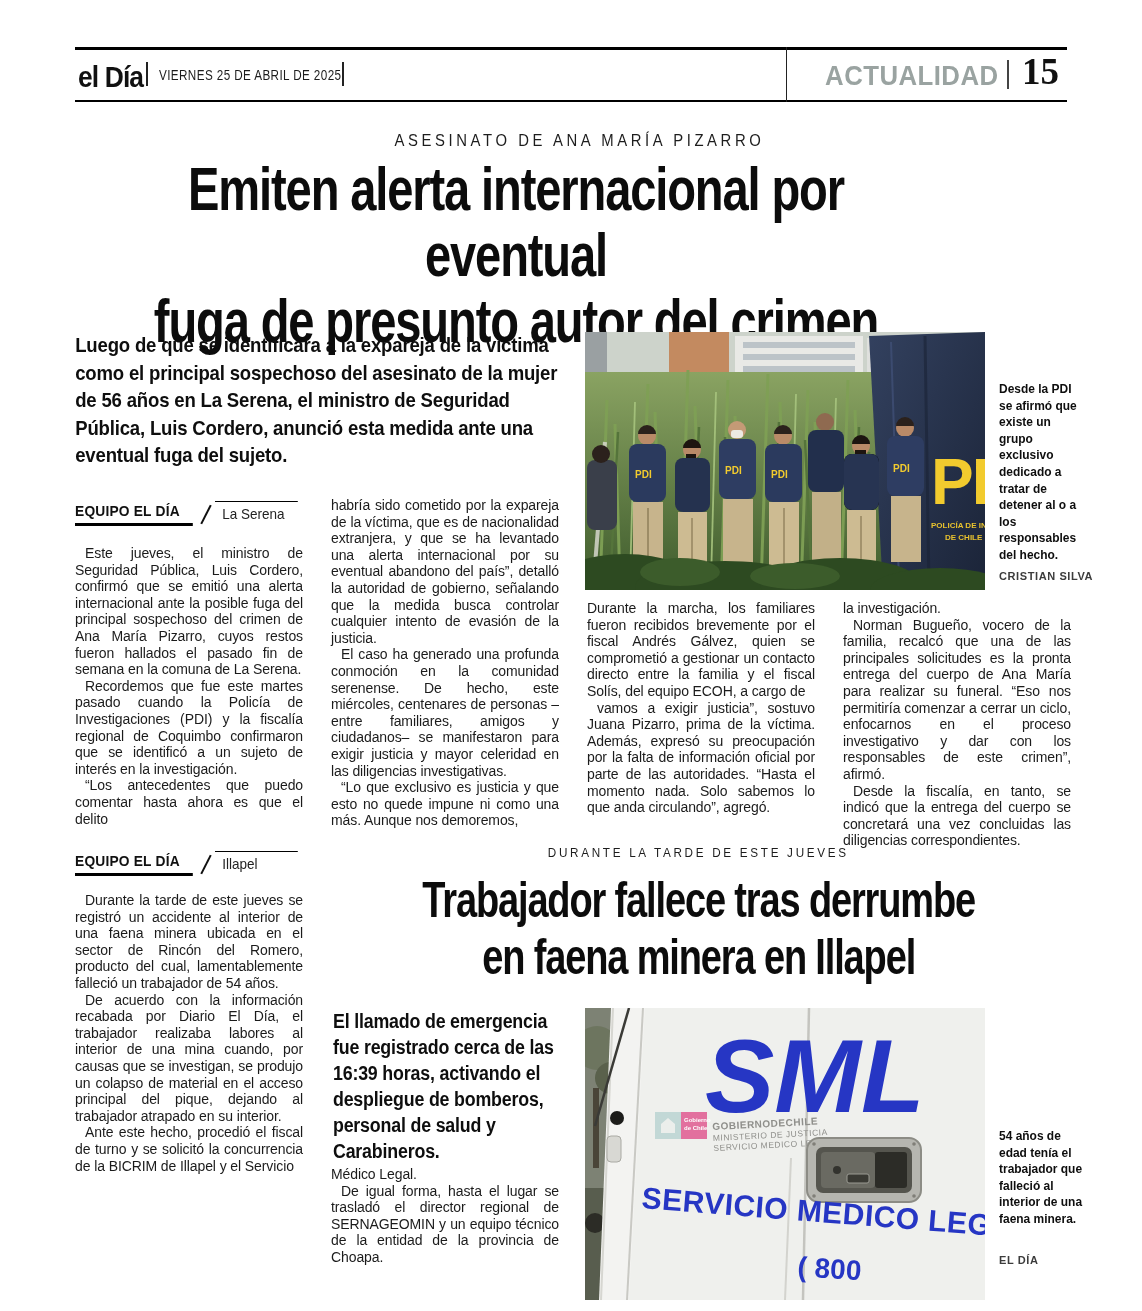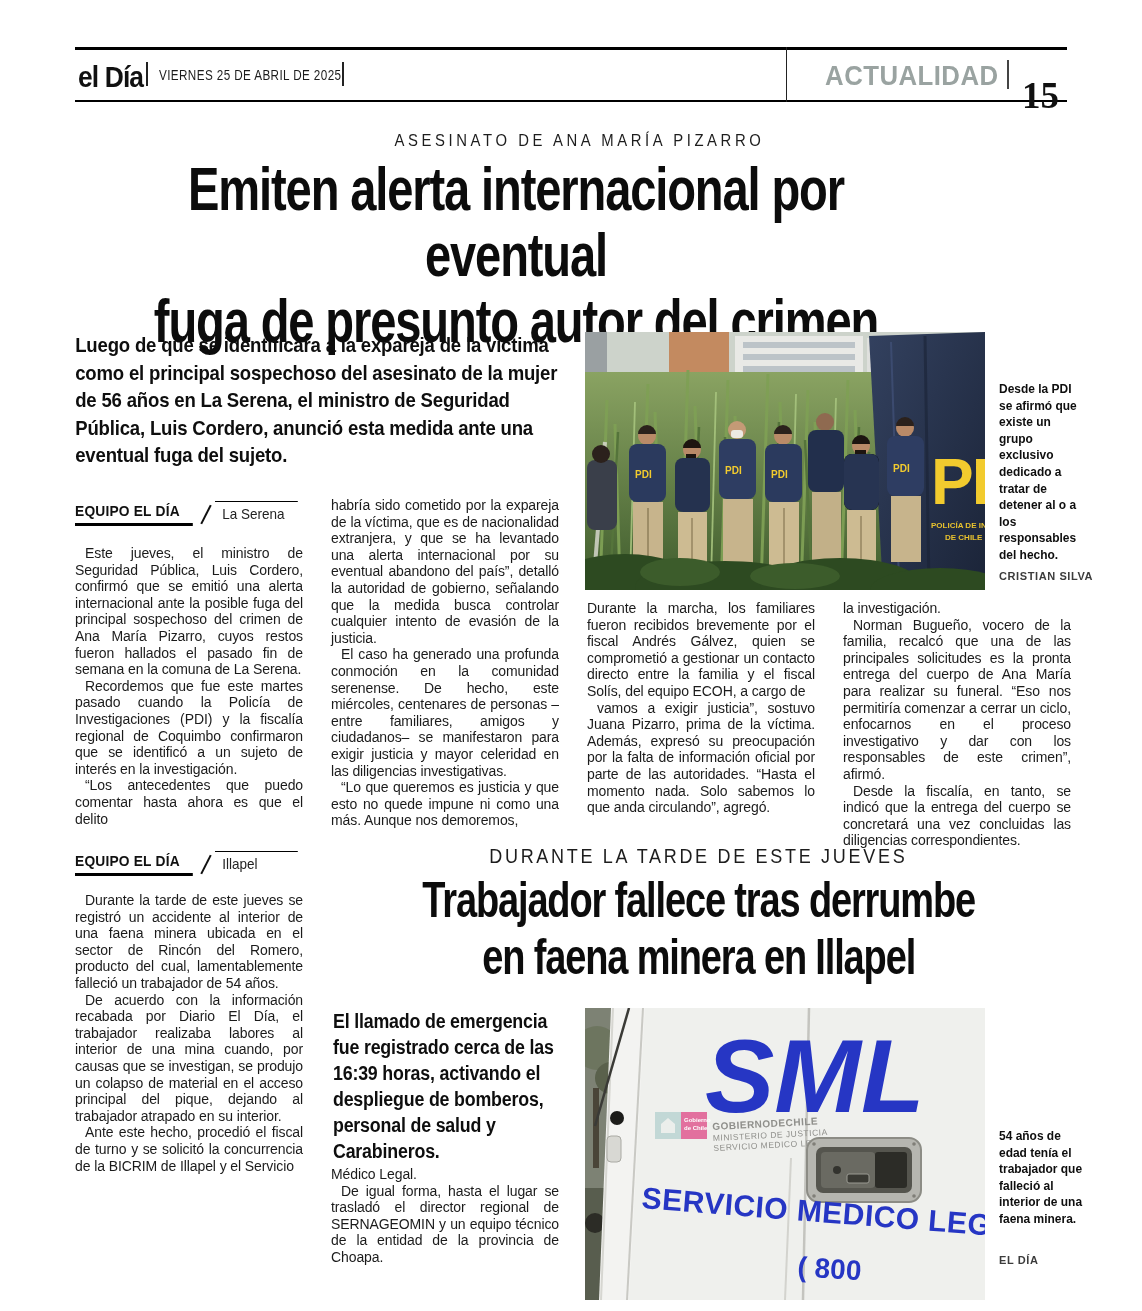--- a/index.html
+++ b/index.html
@@ -10,21 +10,21 @@
     -webkit-font-smoothing:antialiased;
   }
   .abs{position:absolute}
   .rule{background:#000}
   .vbar{background:#222}
 
   
   .logo{font-weight:800;font-size:30px;letter-spacing:-1px;transform:scaleX(.88);transform-origin:0 50%;}
   .date{font-size:15px;letter-spacing:.5px;color:#1c1c1c;transform:scaleX(.78);transform-origin:0 50%;white-space:nowrap;font-weight:500}
   .section{font-weight:800;font-size:28px;letter-spacing:.5px;transform:scaleX(.92);transform-origin:100% 50%;}
-  .pagenum{font-family:"Liberation Serif","DejaVu Serif",serif;font-weight:700;font-size:37px;margin-top:24px;}
+  .pagenum{font-family:"Liberation Serif","DejaVu Serif",serif;font-weight:700;font-size:37px;}
 
   
   .kicker{width:100%;text-align:center;font-size:16.5px;letter-spacing:4px;color:#1d1d1d;font-weight:500}
   .kicker .in,.hl .in{display:inline-block;white-space:pre-line}
   .kicker .in{transform:scaleX(.9);transform-origin:50% 50%}
   .hl{text-align:center;font-weight:700;color:#0c0c0c}
   .hl .in{transform:scaleX(.76);transform-origin:50% 0;letter-spacing:-1.5px}
   .hl1 .in{font-size:62px;line-height:66px}
   .hl2 .in{font-size:50px;line-height:57px}
 
@@ -86,21 +86,21 @@
 </div>
 
 <div class="abs bodycol" style="left:75px;top:545px">
     <p>Este jueves, el ministro de Seguridad Pública, Luis Cordero, confirmó que se emitió una alerta internacional ante la posible fuga del principal sospechoso del crimen de Ana María Pizarro, cuyos restos fueron hallados el pasado fin de semana en la comuna de La Serena.</p>
     <p>Recordemos que fue este martes pasado cuando la Policía de Investigaciones (PDI) y la fiscalía regional de Coquimbo confirmaron que se identificó a un sujeto de interés en la investigación.</p>
     <p>“Los antecedentes que puedo comentar hasta ahora es que el delito</p>
   </div>
 <div class="abs bodycol cont" style="left:331px;top:497px">
     <p>habría sido cometido por la expareja de la víctima, que es de nacionalidad extranjera, y que se ha levantado una alerta internacional por su eventual abandono del país”, detalló la autoridad de gobierno, señalando que la medida busca controlar cualquier intento de evasión de la justicia.</p>
     <p>El caso ha generado una profunda conmoción en la comunidad serenense. De hecho, este miércoles, centenares de personas –entre familiares, amigos y ciudadanos– se manifestaron para exigir justicia y mayor celeridad en las diligencias investigativas.</p>
-    <p>“Lo que queremos es justicia y que esto no quede impune ni como una más. Aunque nos demoremos,</p>
+    <p>“Lo que exclusivo es justicia y que esto no quede impune ni como una más. Aunque nos demoremos,</p>
   </div>
 <div class="abs bodycol cont" style="left:587px;top:600px">
     <p>Durante la marcha, los familiares fueron recibidos brevemente por el fiscal Andrés Gálvez, quien se comprometió a gestionar un contacto directo entre la familia y el fiscal Solís, del equipo ECOH, a cargo de</p>
     <p>vamos a exigir justicia”, sostuvo Juana Pizarro, prima de la víctima. Además, expresó su preocupación por la falta de información oficial por parte de las autoridades. “Hasta el momento nada. Solo sabemos lo que anda circulando”, agregó.</p>
   </div>
 <div class="abs bodycol cont" style="left:843px;top:600px">
     <p>la investigación.</p>
     <p>Norman Bugueño, vocero de la familia, recalcó que una de las principales solicitudes es la pronta entrega del cuerpo de Ana María para realizar su funeral. “Eso nos permitiría comenzar a cerrar un ciclo, enfocarnos en el proceso investigativo y dar con los responsables de este crimen”, afirmó.</p>
     <p>Desde la fiscalía, en tanto, se indicó que la entrega del cuerpo se concretará una vez concluidas las diligencias correspondientes.</p>
   </div>
@@ -243,21 +243,21 @@
 
 <div class="abs photocap" style="left:999px;top:381px">Desde la PDI se afirmó que existe un grupo exclusivo dedicado a tratar de detener al o a los responsables del hecho.</div>
 <div class="abs credit" style="left:999px;top:570px">CRISTIAN SILVA</div>
 
 <div class="abs byline" style="left:75px;top:851px">
   <span class="author">EQUIPO EL DÍA</span>
   <span class="slash"></span>
   <span class="loc">Illapel</span>
 </div>
 
-<div class="abs kicker" style="left:330px;top:845px;width:737px;font-size:20px;letter-spacing:3px"><span class="in">DURANTE LA TARDE DE ESTE JUEVES</span></div>
+<div class="abs kicker" style="left:330px;top:845px;width:737px;font-size:13px;letter-spacing:3px"><span class="in">DURANTE LA TARDE DE ESTE JUEVES</span></div>
 
 <div class="abs hl hl2" style="left:330px;top:872px;width:737px"><span class="in">Trabajador fallece tras derrumbe
 en faena minera en Illapel</span></div>
 
 <div class="abs bodycol" style="left:75px;top:892px">
     <p>Durante la tarde de este jueves se registró un accidente al interior de una faena minera ubicada en el sector de Rincón del Romero, producto del cual, lamentablemente falleció un trabajador de 54 años.</p>
     <p>De acuerdo con la información recabada por Diario El Día, el trabajador realizaba labores al interior de una mina cuando, por causas que se investigan, se produjo un colapso de material en el acceso principal del pique, dejando al trabajador atrapado en su interior.</p>
     <p>Ante este hecho, procedió el fiscal de turno y se solicitó la concurrencia de la BICRIM de Illapel y el Servicio</p>
   </div>
 

